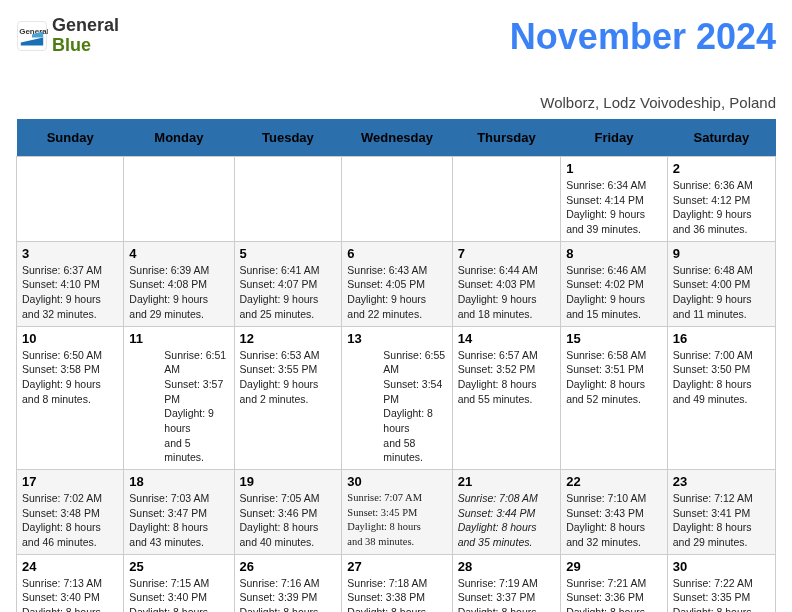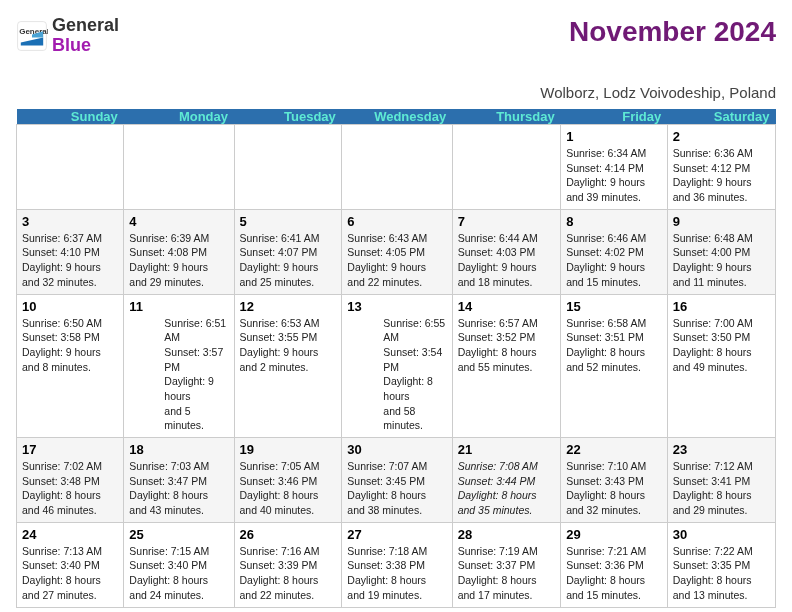--- a/index.html
+++ b/index.html
@@ -20,49 +20,49 @@
       display: flex;
       align-items: center;
       gap: 4px;
     }
     .logo-text {
       font-size: 18px;
       font-weight: bold;
       line-height: 1.1;
     }
     .logo-text span.general { color: #333; }
-    .logo-text span.blue { color: #a21caf; }
+    .logo-text span.blue { color: #4d7c0f; }
     .logo-icon {
       width: 32px;
       height: 32px;
     }
     .title-area {
       text-align: right;
     }
     .month-title {
-      font-size: 28px;
+      font-size: 36px;
       font-weight: bold;
-      color: #701a75;
+      color: #3b82f6;
       margin-left: 32px;
     }
     .location {
       font-size: 15px;
       color: #444;
       margin-top: 36px;
     }
     table {
       width: 100%;
       border-collapse: collapse;
       font-size: 11px;
     }
     thead tr th {
       background: #2c6fad;
-      color: #5eead4;
-      padding: 0 6px;
-      text-align: right;
+      color: #000000;
+      padding: 11px 6px;
+      text-align: center;
       font-size: 13px;
       font-weight: bold;
     }
     tbody tr td {
       border: 1px solid #ccc;
       vertical-align: top;
       padding: 4px 5px;
       width: 113px;
       min-height: 70px;
       background: #fff;
@@ -262,21 +262,21 @@
         </td>
         <td>
           <div class="day-number">19</div>
           <div class="day-info" style="white-space: pre-line;">Sunrise: 7:05 AM
 Sunset: 3:46 PM
 Daylight: 8 hours
 and 40 minutes.</div>
         </td>
         <td>
           <div class="day-number">30</div>
-          <div class="day-info" style="white-space: pre-line;">Sunrise: 7:07 AM
+          <div class="day-info" style="white-space: pre-line; font-family: Liberation Serif, serif;">Sunrise: 7:07 AM
 Sunset: 3:45 PM
 Daylight: 8 hours
 and 38 minutes.</div>
         </td>
         <td>
           <div class="day-number">21</div>
           <div class="day-info" style="white-space: pre-line; font-style: italic;">Sunrise: 7:08 AM
 Sunset: 3:44 PM
 Daylight: 8 hours
 and 35 minutes.</div>

